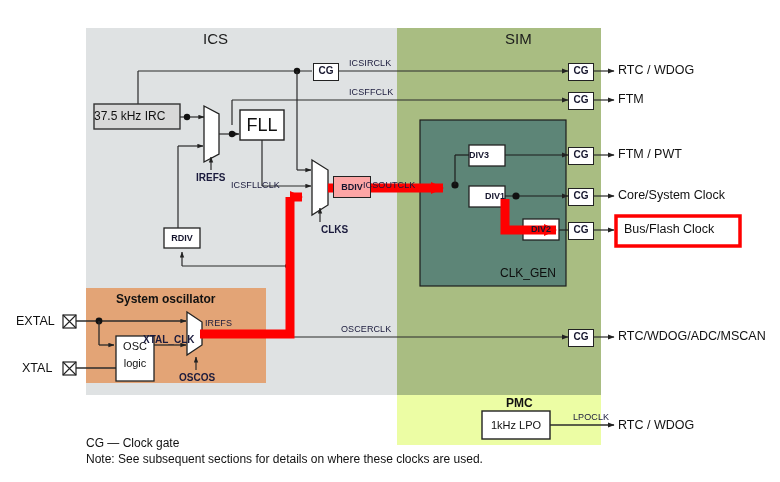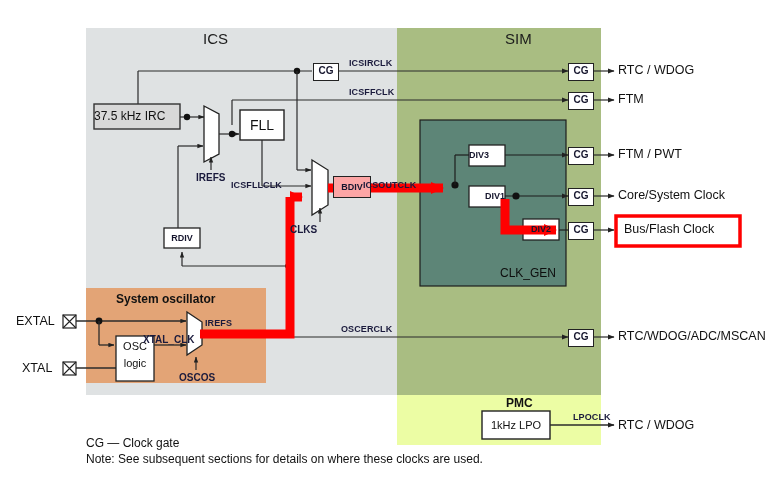--- a/index.html
+++ b/index.html
@@ -4,21 +4,21 @@
 <style>
   html,body{margin:0;padding:0;background:#ffffff;}
   body{width:780px;height:482px;position:relative;overflow:hidden;
        font-family:"Liberation Sans","DejaVu Sans",sans-serif;color:#000;}
   #stage{position:absolute;left:0;top:0;width:780px;height:482px;}
   svg#diagram{position:absolute;left:0;top:0;width:780px;height:482px;}
   .lbl{position:absolute;white-space:nowrap;}
   
   .region-title{font-size:15px;color:#1b1b1b;}
   
-  .sig{font-size:9px;color:#1a1a3c;font-weight:bold;letter-spacing:0.1px;}
+  .sig{font-size:9px;color:#1a1a3c;font-weight:normal;letter-spacing:0.1px;}
   .sig-sm{font-size:10px;color:#1a1a3c;font-weight:bold;}
   
   .dest{font-size:12.5px;color:#111;}
   
   .boxtxt{font-size:12px;color:#111;}
   .boxtxt-sm{font-size:9px;color:#16162e;font-weight:bold;}
   .pin-lbl{font-size:12.5px;color:#111;}
   .sub-title{font-size:12px;font-weight:bold;color:#111;}
   .footer{font-size:12px;color:#111;}
   .clkgen-lbl{font-size:12px;color:#0d0d0d;}
@@ -164,32 +164,32 @@
 
   <div class="lbl" style="left:568px;top:329px;width:24px;height:16px;border:1.4px solid #222;background:#fff;text-align:center;line-height:14px;font-size:10px;color:#16162e;font-weight:bold;">CG</div>
 
   <div class="lbl region-title" style="left:203px;top:30px;">ICS</div>
   <div class="lbl region-title" style="left:505px;top:30px;">SIM</div>
   <div class="lbl sub-title" style="left:506px;top:396px;">PMC</div>
   <div class="lbl sub-title" style="left:116px;top:292px;">System oscillator</div>
   <div class="lbl clkgen-lbl" style="left:500px;top:266px;">CLK_GEN</div>
 
   <div class="lbl boxtxt" style="left:94px;top:104px;width:86px;height:25px;line-height:25px;text-align:left;">37.5 kHz IRC</div>
-  <div class="lbl boxtxt" style="left:240px;top:110px;width:44px;height:24px;line-height:30px;text-align:center;font-size:14px;">FLL</div>
+  <div class="lbl boxtxt" style="left:240px;top:110px;width:44px;height:24px;line-height:30px;text-align:center;font-size:18px;">FLL</div>
   <div class="lbl boxtxt-sm" style="left:164px;top:228px;width:36px;height:20px;line-height:20px;text-align:center;">RDIV</div>
   <div class="lbl boxtxt-sm" style="left:333px;top:176px;width:36px;height:20px;line-height:20px;text-align:center;border:1.3px solid #222;background:#fca5a5;">BDIV</div>
   <div class="lbl boxtxt-sm" style="left:469px;top:145px;width:36px;height:21px;line-height:21px;text-align:left;">DIV3</div>
   <div class="lbl boxtxt-sm" style="left:469px;top:186px;width:36px;height:37px;line-height:21px;text-align:right;">DIV1</div>
   <div class="lbl boxtxt-sm" style="left:523px;top:219px;width:36px;height:14px;line-height:21px;text-align:center;">DIV2</div>
   <div class="lbl boxtxt" style="left:116px;top:340px;width:38px;text-align:center;font-size:11px;">OSC</div>
   <div class="lbl boxtxt" style="left:116px;top:357px;width:38px;text-align:center;font-size:11px;">logic</div>
   <div class="lbl boxtxt" style="left:482px;top:411px;width:68px;height:36px;line-height:28px;text-align:center;font-size:11px;">1kHz LPO</div>
 
   <div class="lbl sig-sm" style="left:196px;top:172px;">IREFS</div>
-  <div class="lbl sig-sm" style="left:290px;top:224px;">CLKS</div>
+  <div class="lbl sig-sm" style="left:321px;top:224px;">CLKS</div>
   <div class="lbl sig-sm" style="left:179px;top:372px;">OSCOS</div>
 
   <div class="lbl sig" style="left:349px;top:58px;">ICSIRCLK</div>
   <div class="lbl sig" style="left:349px;top:87px;">ICSFFCLK</div>
   <div class="lbl sig" style="left:231px;top:180px;">ICSFLLCLK</div>
   <div class="lbl sig" style="left:363px;top:180px;">ICSOUTCLK</div>
   <div class="lbl sig" style="left:205px;top:318px;">IREFS</div>
   <div class="lbl sig-sm" style="left:143px;top:334px;">XTAL_CLK</div>
   <div class="lbl sig" style="left:341px;top:324px;">OSCERCLK</div>
   <div class="lbl sig" style="left:573px;top:412px;">LPOCLK</div>

